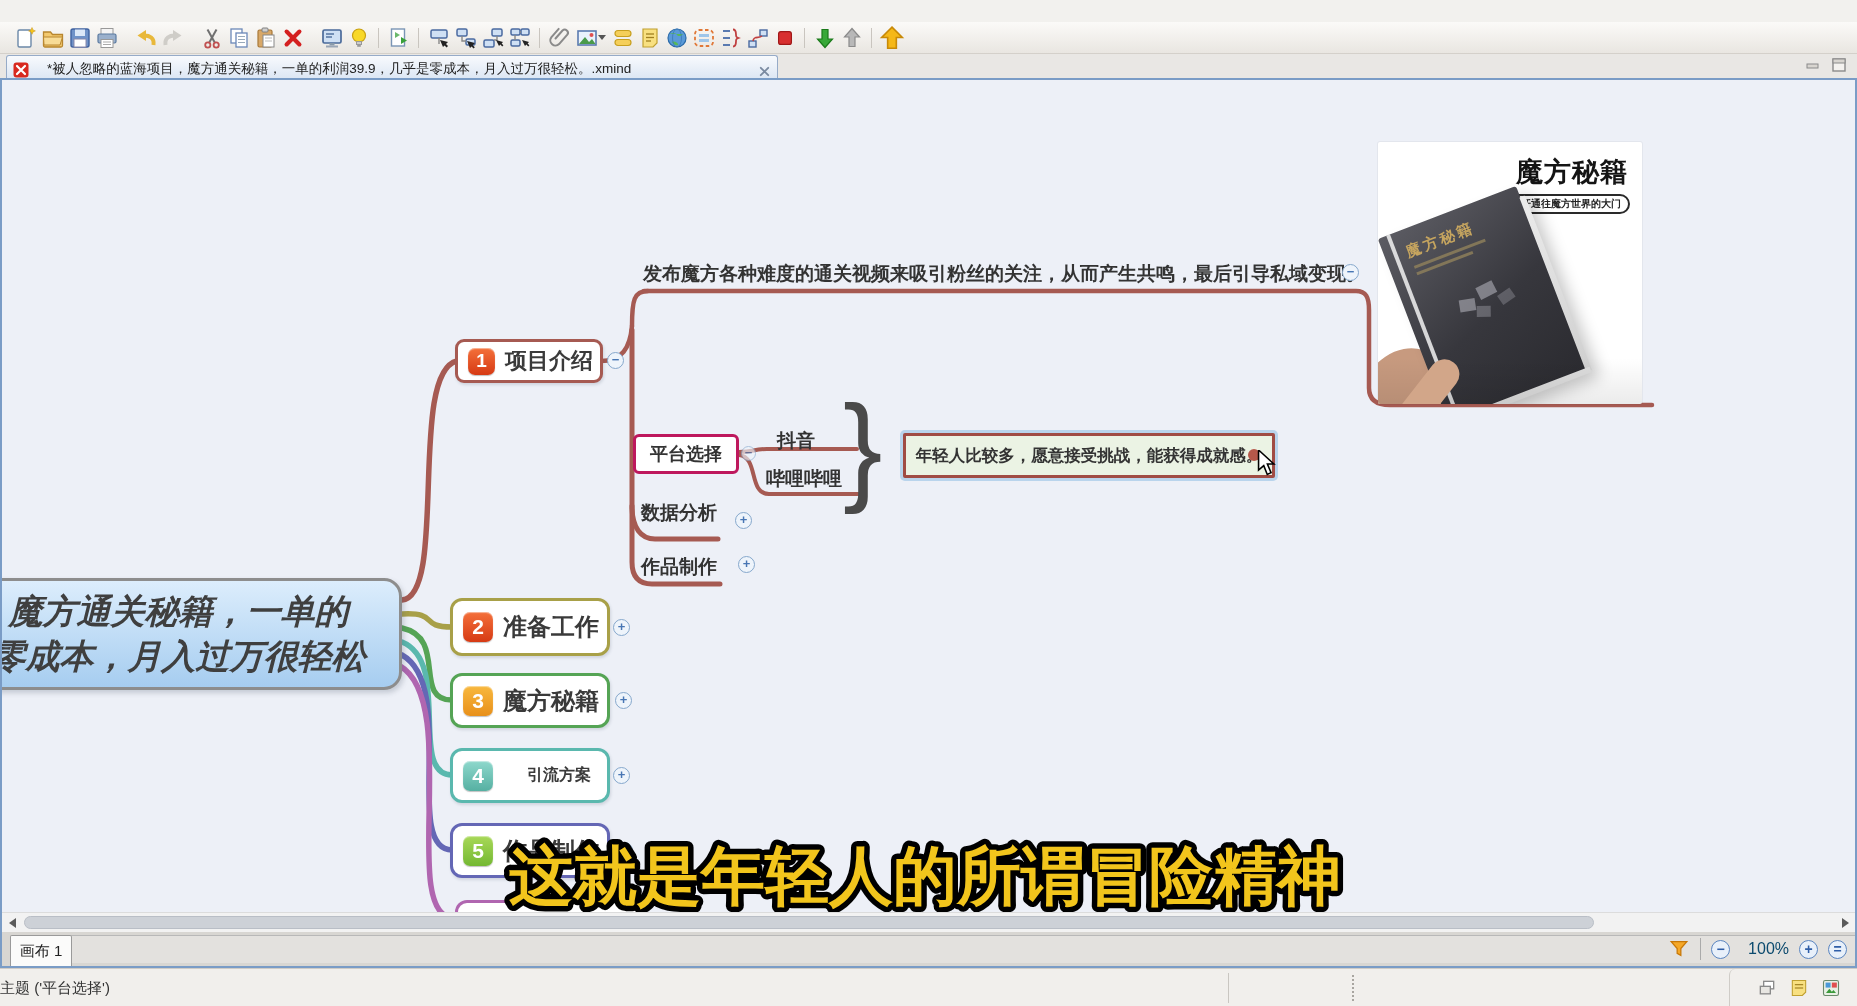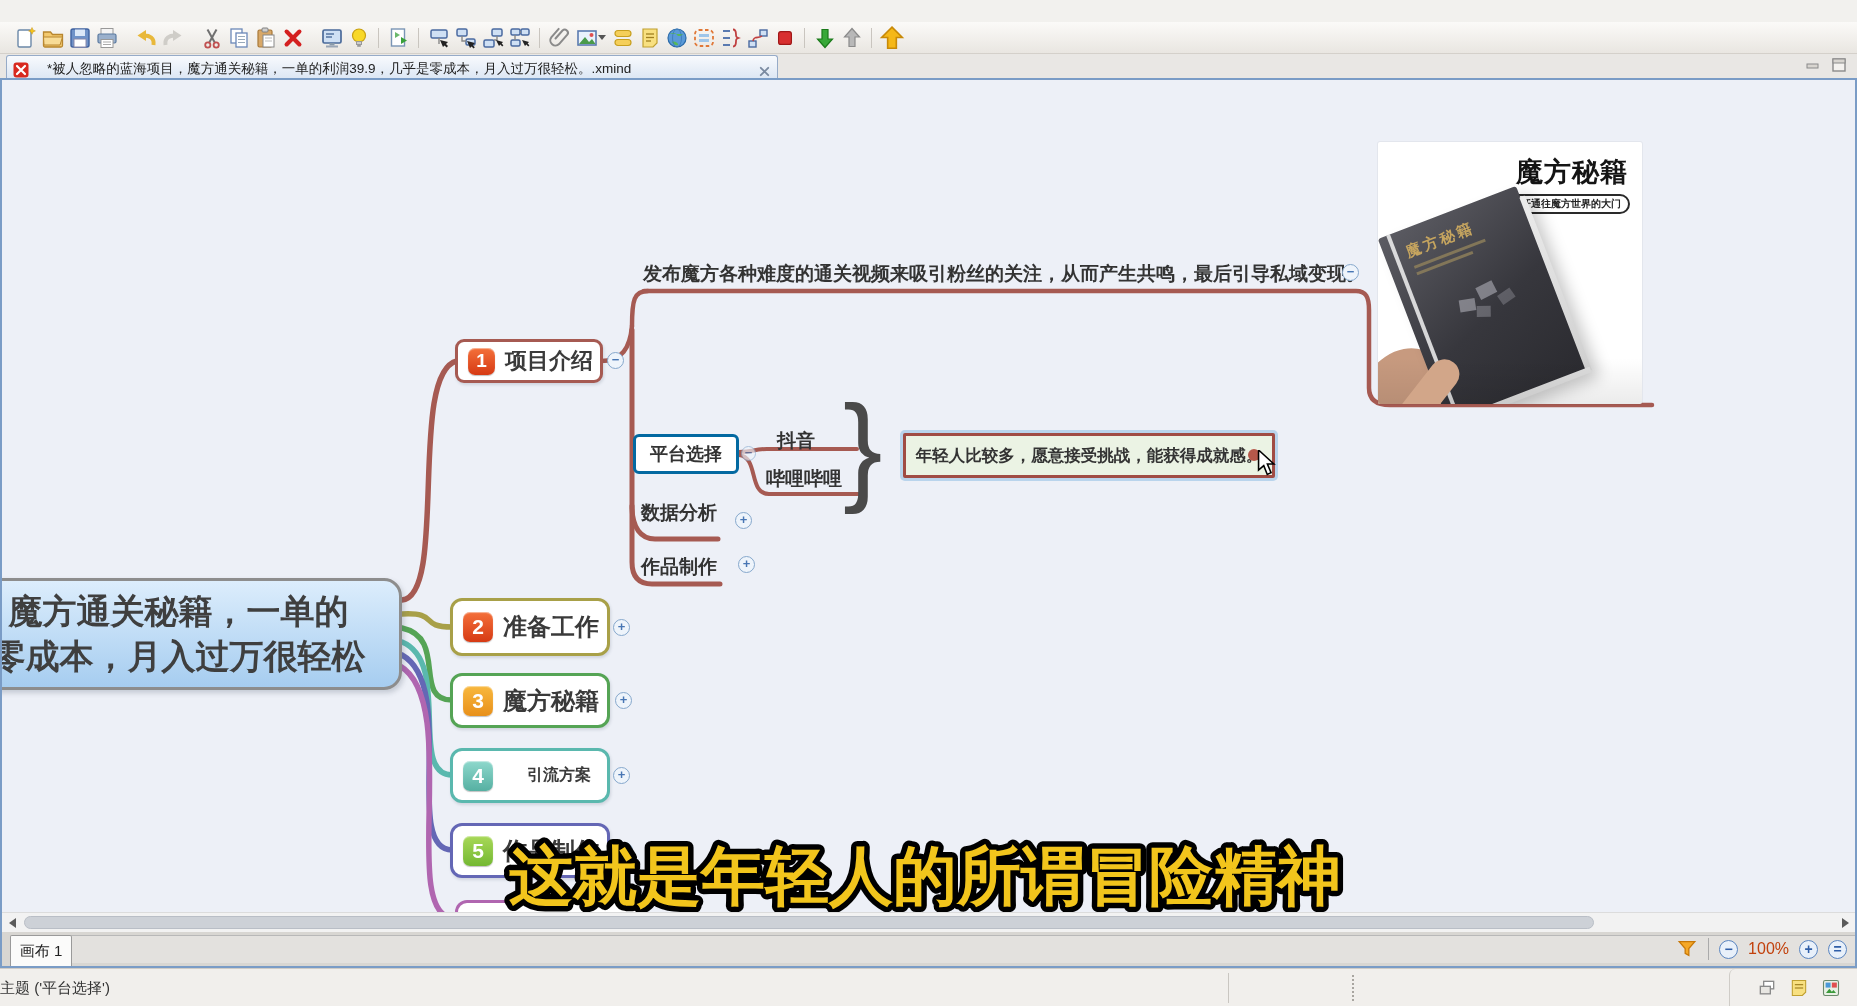--- a/index.html
+++ b/index.html
@@ -24,32 +24,32 @@
   .doc-tab-title { font-size:13.5px; color:#222; white-space:nowrap; overflow:hidden; flex:1; }
   .win-btns { position:absolute; right:10px; top:3px; display:flex; gap:10px; }
 
   
   .editor-frame { position:absolute; left:0; top:78px; width:1857px; height:890px; border:2px solid #7a9cc6; background:#edf0f7; }
   .canvas { position:absolute; left:0; top:0; width:1853px; height:832px; background:#edf0f7; overflow:hidden; }
   .stage { position:absolute; left:-2px; top:-80px; width:1857px; height:1006px; }
 
   
   .central-topic { position:absolute; left:-45px; top:578px; width:447px; height:112px; background:linear-gradient(#dcedfc,#a6cdf0); border:3px solid #8d8d8d; border-radius:18px; display:flex; flex-direction:column; justify-content:center; align-items:center; box-shadow:2px 3px 5px rgba(80,90,110,.25); }
-  .central-topic div { font-size:34px; font-weight:bold; color:#3f3f3f; line-height:45px; white-space:nowrap; }
+  .central-topic div { font-size:34px; font-weight:bold; color:#3f3f3f; line-height:45px; white-space:nowrap;font-style:italic; }
 
   .main-node { position:absolute; background:#fff; display:flex; align-items:center; padding-left:10px; gap:10px; box-shadow:1px 2px 3px rgba(80,90,110,.18); }
   .main-node .nlabel { font-weight:bold; color:#3a3a3a; white-space:nowrap; }
   .badge { display:flex; align-items:center; justify-content:center; color:#fff; font-weight:bold; border-radius:7px; box-shadow:inset 0 1px 1px rgba(255,255,255,.5), 0 1px 1px rgba(0,0,0,.25); }
 
   .line-topic { position:absolute; font-weight:bold; color:#333; white-space:nowrap; }
 
   .cbtn { position:absolute; width:17px; height:17px; border-radius:50%; background:#eef4fb; border:1px solid #86a8cc; color:#4876b4; font-size:13px; line-height:14px; text-align:center; font-weight:bold; z-index:5; }
   .cbtn.pale { opacity:.65; }
 
-  .platform-node { position:absolute; left:633px; top:434px; width:106px; height:40px; background:#fff; border:3px solid #0369a1; border-radius:6px; display:flex; align-items:center; justify-content:center; font-size:18px; font-weight:bold; color:#333; z-index:3; }
+  .platform-node { position:absolute; left:633px; top:434px; width:106px; height:40px; background:#fff; border:3px solid #be185d; border-radius:6px; display:flex; align-items:center; justify-content:center; font-size:18px; font-weight:bold; color:#333; z-index:3; }
 
   .brace { position:absolute; left:843px; top:388px; font-size:118px; color:#4a4a4a; font-weight:400; transform:scaleY(1.02); line-height:118px; z-index:2; }
 
   .summary-box { position:absolute; left:903px; top:433px; width:372px; height:45px; background:#ebf3e4; border:3px solid #a04c44; box-shadow:0 0 0 3px #b9d4ec; border-radius:2px; display:flex; align-items:center; justify-content:center; font-size:16.5px; font-weight:bold; color:#333; white-space:nowrap; z-index:3; }
   .red-dot { position:absolute; left:1248px; top:449px; width:12px; height:12px; border-radius:50%; background:#b5584a; z-index:4; }
 
   .node6-partial { position:absolute; left:455px; top:900px; width:185px; height:22px; background:#fff; border:3.5px solid #b066b0; border-radius:12px 12px 0 0; border-bottom:none; }
 
   
   .photo-card { position:absolute; left:1378px; top:142px; width:264px; height:262px; background:#fff; border-radius:2px; overflow:hidden; z-index:3; box-shadow:0 0 0 1px rgba(0,0,0,.04); }
@@ -78,21 +78,21 @@
   .tri-l { width:0; height:0; border-top:5px solid transparent; border-bottom:5px solid transparent; border-right:7px solid #5a5a5a; }
   .tri-r { width:0; height:0; border-top:5px solid transparent; border-bottom:5px solid transparent; border-left:7px solid #5a5a5a; }
   .hs-thumb { position:absolute; left:22px; top:3px; width:1570px; height:13px; background:#cdd1d7; border:1px solid #b9bec6; border-radius:7px; }
 
   
   .sheetbar { position:absolute; left:0; top:852px; width:1853px; height:34px; background:#d8d6d2; }
   .sheet-tab { position:absolute; left:8px; top:3px; width:62px; height:31px; background:#fbfbfa; border:1px solid #9a9a9a; border-bottom:none; border-radius:2px 2px 0 0; display:flex; align-items:center; justify-content:center; font-size:15px; color:#222; }
   .sheet-rest { position:absolute; left:70px; right:0; top:3px; height:28px; background:#e3e1de; border-top:1px solid #b8b8b8; }
   .zoom-ctrls { position:absolute; right:8px; top:4px; height:26px; display:flex; align-items:center; gap:10px; background:transparent; z-index:2; }
   .zbtn { width:19px; height:19px; border-radius:50%; background:#e8f0fa; border:1.5px solid #5a85c0; color:#2f5ea8; font-size:14px; line-height:16px; text-align:center; font-weight:bold; }
-  .zoom-label { font-size:16px; color:#c2410c; }
+  .zoom-label { font-size:16px; color:#0c4a6e;margin-left:8px; }
   .zsep { width:1px; height:22px; background:#aaa; }
 
   
   .statusbar { position:absolute; left:0; top:968px; width:1857px; height:38px; background:#f1efec; border-top:1px solid #cfccc7; font-size:15px; color:#333; }
   .sb-left { position:absolute; left:0; top:10px; }
   .sb-sep { position:absolute; top:4px; width:1px; height:30px; background:#c9c6c1; }
   .sb-dotted { position:absolute; top:6px; width:0; height:26px; border-left:2px dotted #a8a5a0; }
   .sb-autosave { position:absolute; left:1240px; top:10px;margin-top:39px; }
   .sb-icons { position:absolute; right:6px; top:0; width:122px; height:38px; border-left:1px solid #cfccc7; border-radius:6px 0 0 0; display:flex; align-items:center; justify-content:flex-end; gap:12px; padding-right:10px; }
 </style>

